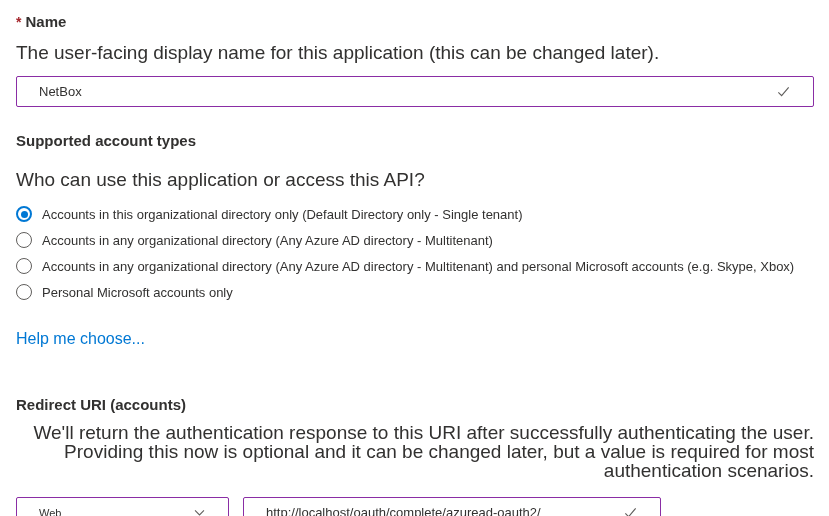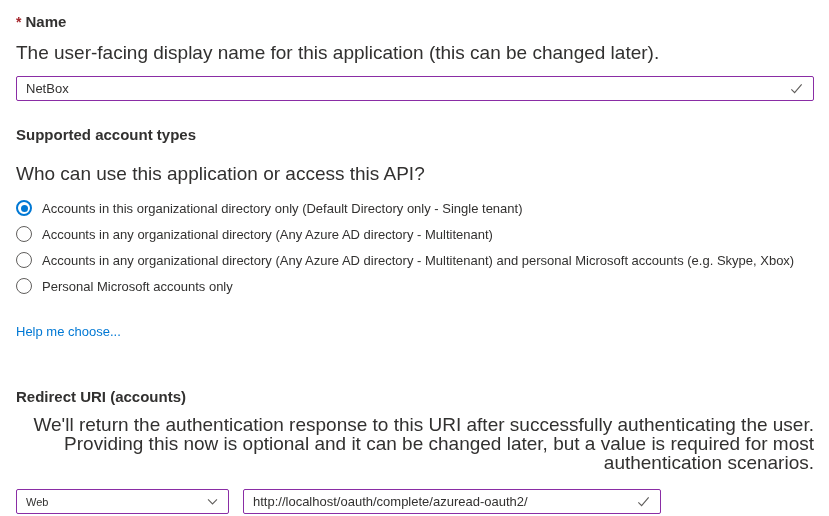--- a/index.html
+++ b/index.html
@@ -21,27 +21,27 @@
   .required-marker { color: #a4262c; margin-right: 4px; font-size: 14px; }
 
   .helper-text {
     font-size: 19px;
     line-height: 19px;
     color: #323130;
     max-width: 798px;
   }
 
   .field-box {
-    height: 25px;
+    height: 31px;
     border: 1px solid #8a2da5;
     border-radius: 2px;
     background: #ffffff;
     display: flex;
     align-items: center;
-    padding: 0 9px;
+    padding: 0 22px;
   }
   .field-box input {
     border: none;
     outline: none;
     flex: 1 1 auto;
     font-family: "Liberation Sans", "DejaVu Sans", sans-serif;
     font-size: 13px;
     color: #323130;
     background: transparent;
     min-width: 0;
@@ -69,21 +69,21 @@
     display: flex; align-items: center; justify-content: center;
   }
   .radio-row.checked .radio-circle { border: 2px solid #0078d4; }
   .radio-dot { width: 7px; height: 7px; border-radius: 50%; background: transparent; }
   .radio-row.checked .radio-dot { background: #0078d4; }
   .radio-label { margin-left: 10px; font-size: 13px; color: #323130; }
 
   .help-link {
     display: inline-block;
     margin-top: 25px;
-    font-size: 13px;
+    font-size: 16px;
     color: #0078d4;
     text-decoration: none;
     cursor: pointer;
   }
 
   .redirect-section { margin-top: 47px; }
   .redirect-section .helper-text { margin-top: 8px; text-align: right; }
   .redirect-row { margin-top: 17px; display: flex; align-items: center; }
   .platform-select {
     width: 213px;

